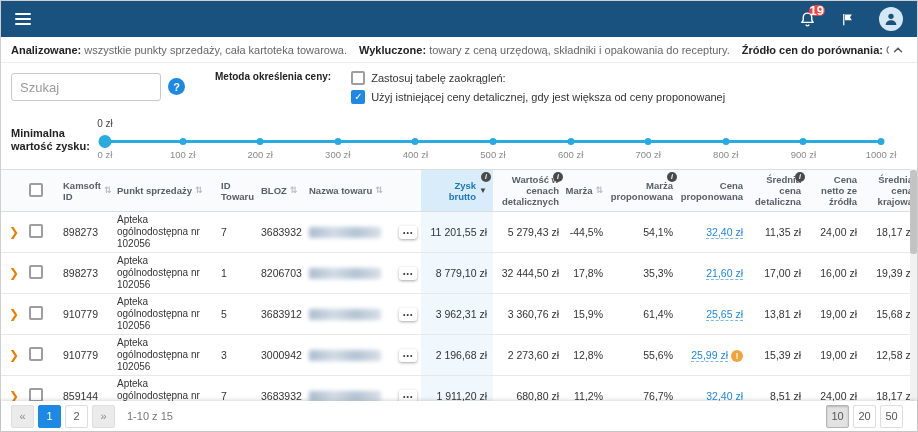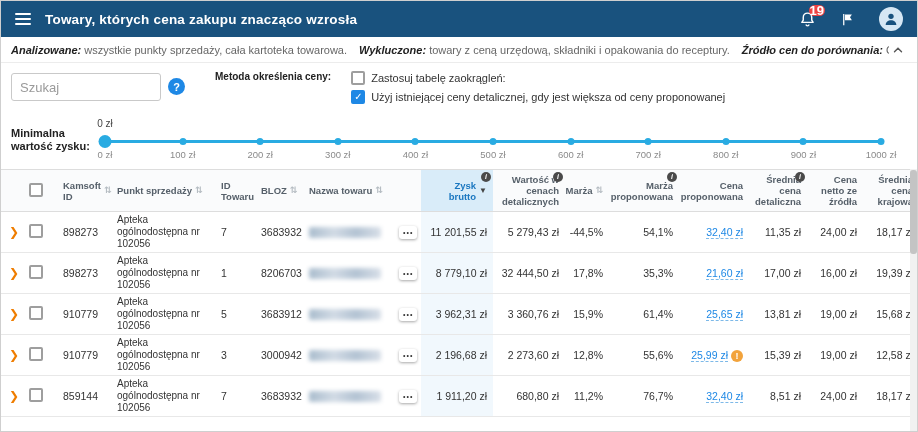--- a/index.html
+++ b/index.html
@@ -14,21 +14,21 @@
   .title { color: #fff; font-size: 13.5px; font-weight: 600; margin-left: 14px; letter-spacing: .2px; }
   .header-actions { margin-left: auto; display: flex; align-items: center; gap: 24px; }
   .icon-btn { position: relative; display: inline-flex; cursor: pointer; }
   .badge { position: absolute; top: -6px; right: -9px; background: #ef4444; color: #fff; font-size: 13px; font-weight: bold; border-radius: 8px; padding: 1px 1px; min-width: 12px; text-align: center; line-height: 9px; }
   .avatar { width: 24px; height: 24px; border-radius: 50%; background: #d6e7f4; display: inline-flex; align-items: center; justify-content: center; cursor: pointer; }
 
   
   .info-bar { height: 26px; display: flex; align-items: center; padding: 0 10px; font-size: 11px; border-bottom: 1px solid #ececec; flex: 0 0 auto; }
   .segments { flex: 1; white-space: nowrap; overflow: hidden; }
   .seg { margin-right: 12px; color: #666; }
-  .seg b { color: #222; font-weight: bold; font-style: italic; }
+  .seg b { color: #222; font-weight: bold; }
   .collapse { cursor: pointer; display: inline-flex; padding: 2px; }
 
   
   .toolbar { display: flex; align-items: flex-start; padding: 8px 10px 4px 10px; gap: 20px; flex: 0 0 auto; height: 52px; }
   .search-wrap { position: relative; margin-top: 2px; }
   .search { width: 150px; height: 28px; border: 1px solid #c9c9c9; border-radius: 3px; padding: 0 26px 0 8px; font-size: 13px; color: #444; outline: none; font-family: inherit; }
   .search::placeholder { color: #9a9a9a; }
   .help { position: absolute; right: -24px; top: 5px; width: 17px; height: 17px; border-radius: 50%; background: #1e88e5; color: #fff; font-size: 11px; font-weight: bold; display: inline-flex; align-items: center; justify-content: center; cursor: pointer; }
   .group-label { font-weight: bold; font-size: 10px; color: #222; white-space: nowrap; }
   .group.method { display: flex; gap: 8px; margin-left: 34px; }
@@ -87,21 +87,20 @@
 <body>
 
 <div class="app">
 
   <header class="app-header">
     <span class="hamburger">
         <i></i>
         <i></i>
         <i></i>
       </span>
-    <h1 class="title">Towary, których cena zakupu znacząco wzrosła</h1>
     <div class="header-actions">
       <span class="icon-btn">
         <svg width="17" height="17" viewBox="0 0 24 24" fill="none" stroke="#fff" stroke-width="2" stroke-linejoin="round">
             <path d="M12 3a6 6 0 0 0-6 6v4l-2 3h16l-2-3V9a6 6 0 0 0-6-6z"></path>
             <path d="M10 19a2 2 0 0 0 4 0"></path>
           </svg>
         <span class="badge">19</span>
       </span>
       <span class="icon-btn">
         <svg width="15" height="15" viewBox="0 0 24 24" fill="#fff">
@@ -358,14 +357,21 @@
             <td class="num">24,00 zł</td>
             <td class="num">18,17 zł</td>
           </tr>
         </tbody>
     </table>
     <div class="vscroll">
         <div class="thumb"></div>
       </div>
   </div>
 
+  <footer class="footer">
+    <div class="pg-left">
+      <span class="pages"><button class="pg-btn nav">«</button><button class="pg-btn active">1</button><button class="pg-btn">2</button><button class="pg-btn nav">»</button></span>
+      <span class="range">1-10 z 15</span>
+    </div>
+    <div class="pg-right"><button class="pg-btn size-active">10</button><button class="pg-btn">20</button><button class="pg-btn">50</button></div>
+  </footer>
 
 </div>
 
 </body></html>

